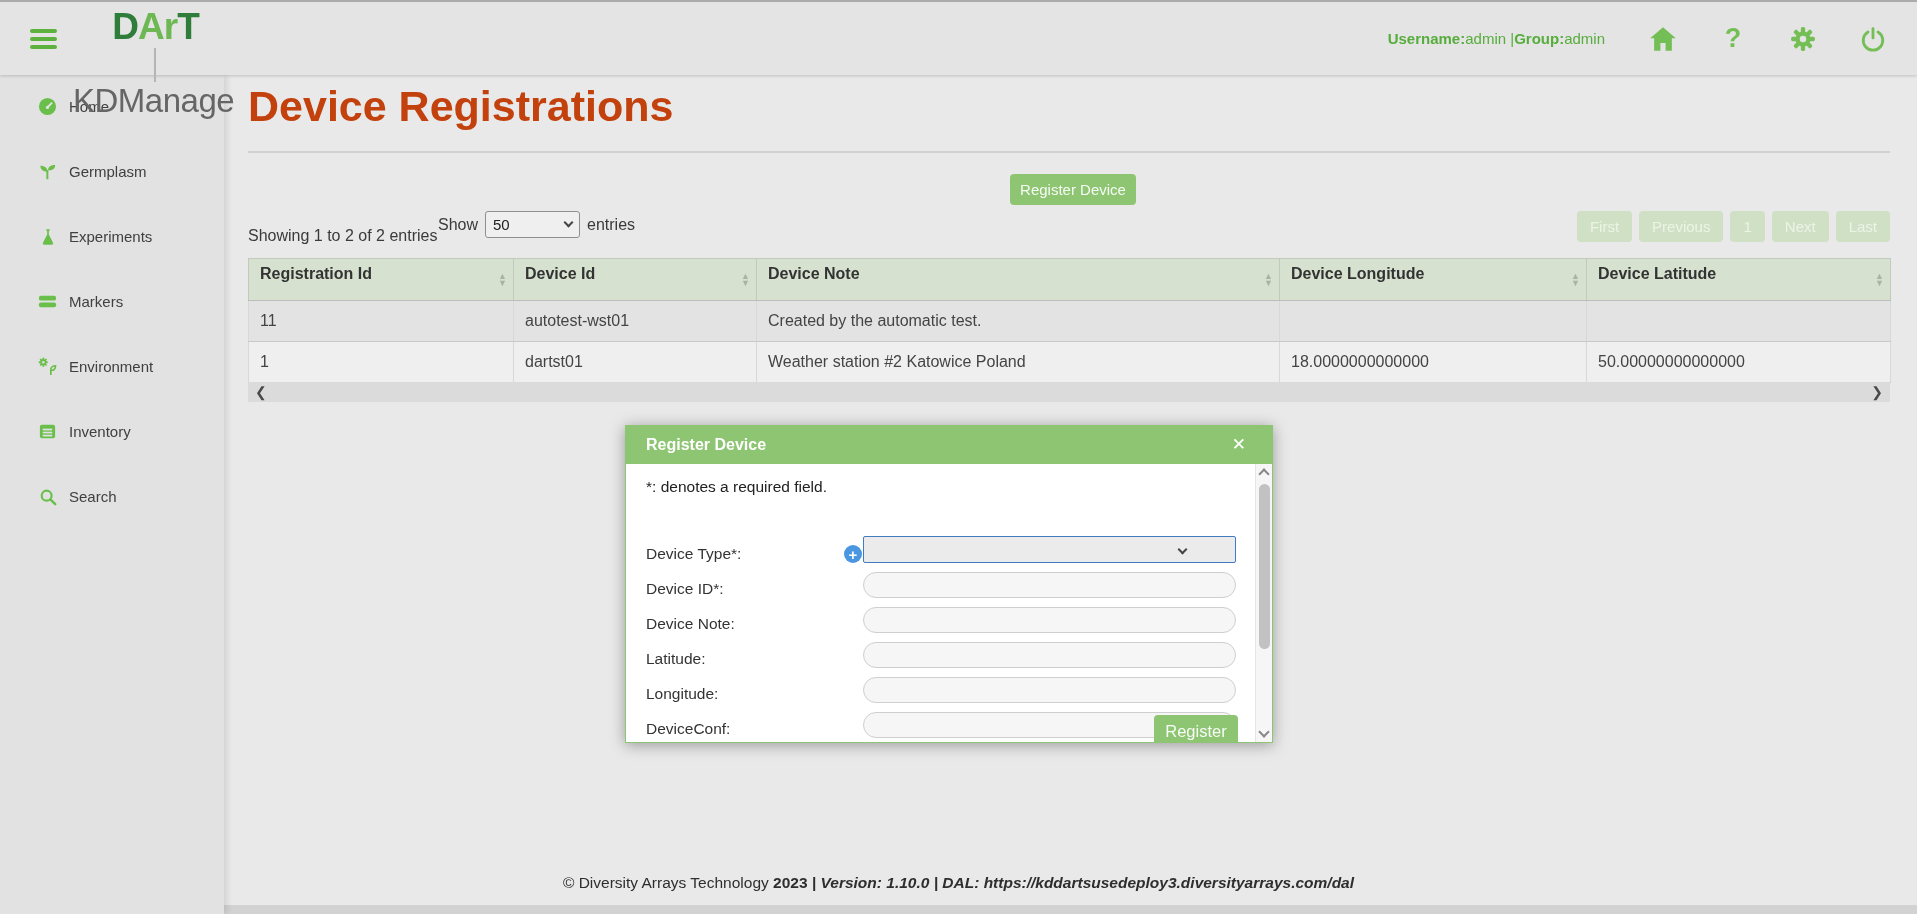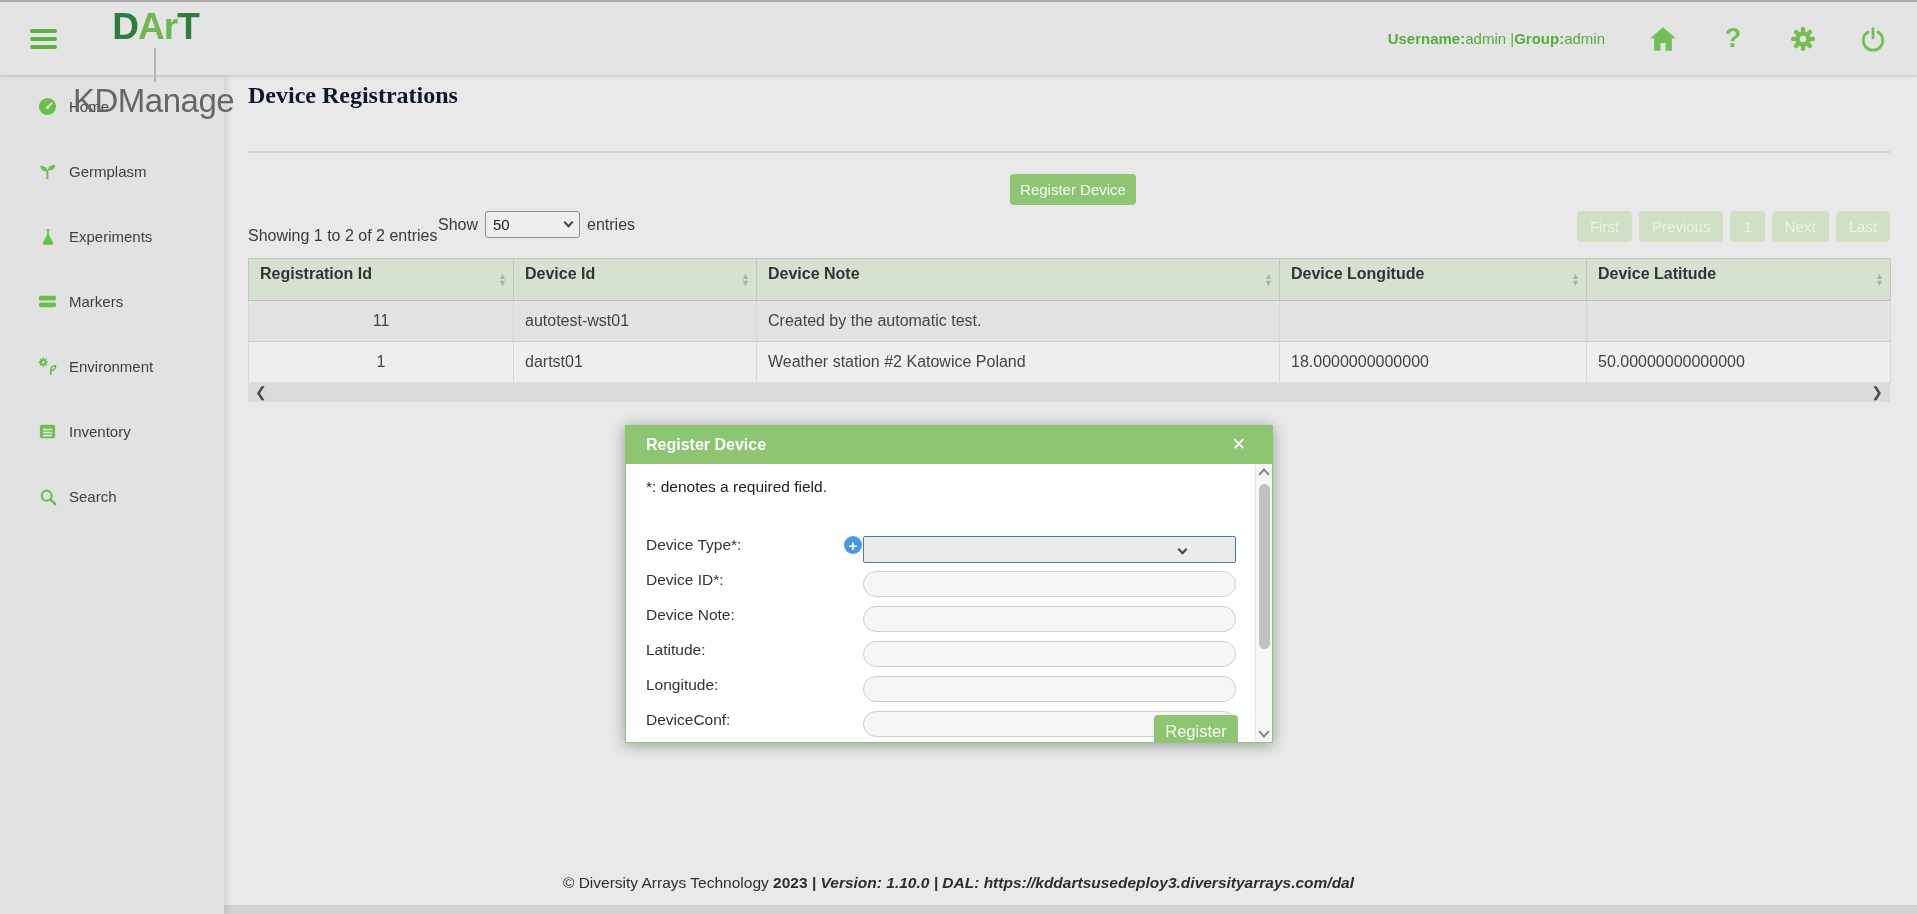--- a/index.html
+++ b/index.html
@@ -47,21 +47,21 @@
     height: 65px; display: flex; align-items: center;
     padding-left: 38px; cursor: pointer;
   }
   .side-item:first-child { margin-top: -1px; }
   .side-icon { width: 19px; height: 19px; display: flex; align-items: center; justify-content: center; }
   .side-label { margin-left: 12px; font-size: 15px; color: #404040; }
 
   
   .page-title {
     position: absolute; left: 248px; top: 82px;
-    font-size: 24px; font-weight: bold; color: #0f172a; font-family: Liberation Serif, serif;
+    font-size: 43px; font-weight: bold; color: #c2410c;
   }
   .title-divider { position: absolute; left: 248px; top: 151px; width: 1642px; height: 2px; background: #d2d2d2; }
 
   .btn-green {
     background: #8dc572; color: rgba(255,255,255,.93);
     border: none; border-radius: 4px; cursor: pointer;
     font-family: "Liberation Sans", sans-serif;
   }
   .register-device-btn {
     position: absolute; left: 1010px; top: 174px;
@@ -103,21 +103,21 @@
     position: absolute; right: 6px; top: 50%; transform: translateY(-50%);
     display: flex; flex-direction: column; line-height: 7px;
     font-size: 9px; color: #aab3a5;
   }
   .grid-table td {
     height: 41px; padding: 0 11px; color: #444;
     border-bottom: 1px solid #c9c9c9; border-right: 1px solid #d8d8d8; border-left: 1px solid #d8d8d8;
   }
   .row-odd td { background: #e3e3e3; }
   .row-even td { background: #efefef; }
-  .cell-center { text-align: center; }
+  .cell-center { text-align: left; }
 
   .hscroll {
     position: absolute; left: 248px; top: 382px; width: 1642px; height: 20px;
     background: #dbdbdb; display: flex; align-items: center; justify-content: space-between;
     padding: 0 7px;
   }
   .hscroll-arrow { font-size: 14px; color: #4a4a4a; font-weight: bold; cursor: pointer; line-height: 20px; }
 
   
   .modal {
@@ -129,21 +129,21 @@
   .modal-header {
     height: 38px; background: #8dc572; display: flex; align-items: center;
   }
   .modal-title { color: #fff; font-weight: bold; font-size: 16px; padding-left: 20px; }
   .modal-close {
     position: absolute; right: 26px; top: 8px; color: #fff; font-weight: bold;
     font-size: 17px; cursor: pointer;
   }
   .modal-body { position: relative; height: 280px; }
   .required-note { position: absolute; left: 20px; top: 14px; font-size: 15.5px; color: #222; }
-  .field-row { position: absolute; left: 20px; right: 38px; height: 27px; display: flex; align-items: flex-start; }
+  .field-row { position: absolute; left: 20px; right: 38px; height: 27px; display: flex; align-items: flex-end; }
   .field-label { width: 160px; font-size: 15.5px; color: #333; }
   .add-icon {
     position: absolute; left: 198px; width: 18px; height: 18px; border-radius: 50%;
     background: #4b96e0; color: #fff; font-weight: bold; font-size: 15px;
     display: flex; align-items: center; justify-content: center; line-height: 1; cursor: pointer;
   }
   .device-type-select {
     appearance: none; -webkit-appearance: none;
     position: absolute; left: 217px; width: 373px; height: 27px;
     background: #ebebeb; border: 1px solid #3f7cc1; border-radius: 2px;

